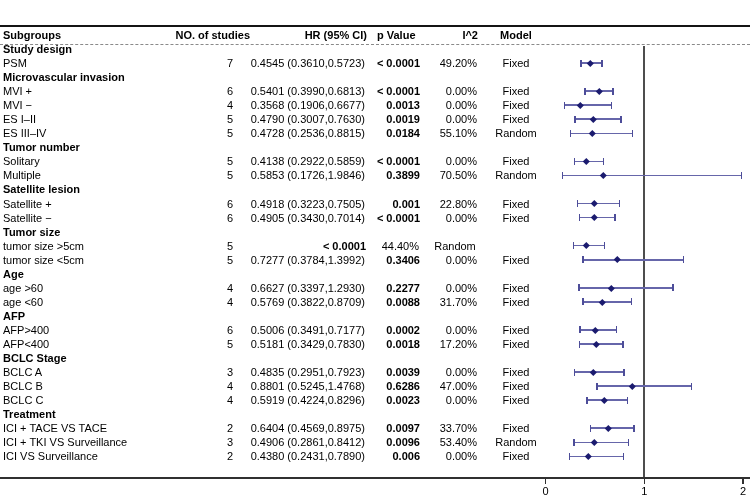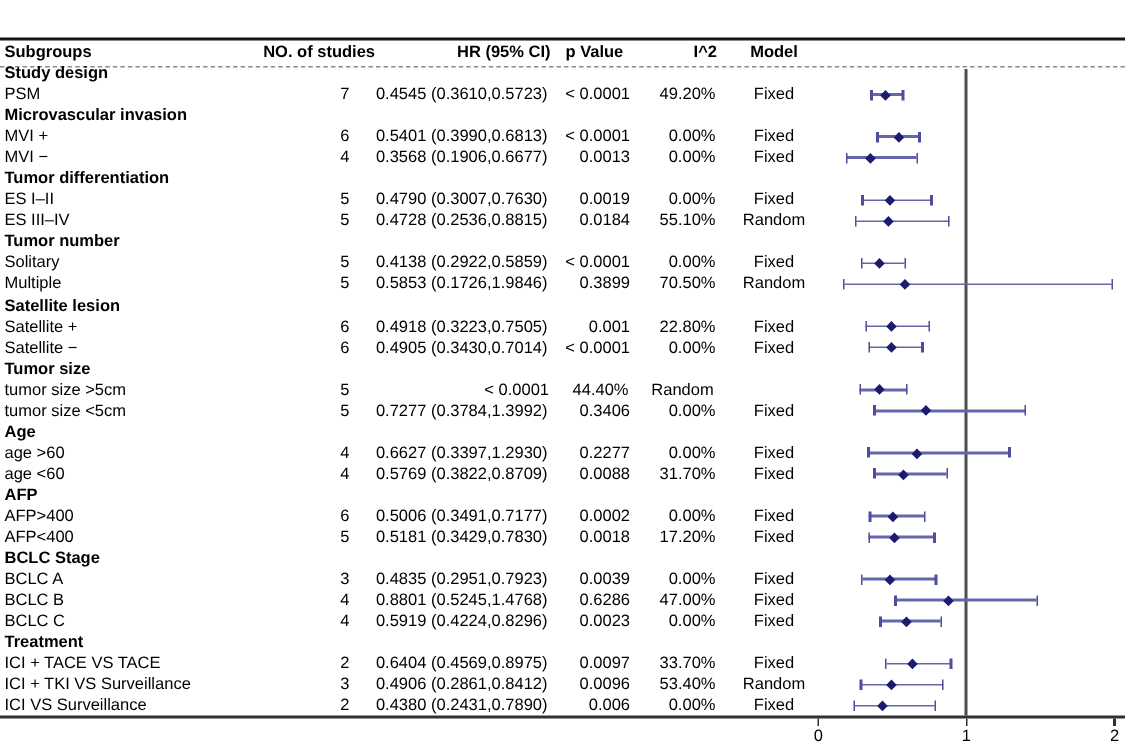--- a/index.html
+++ b/index.html
@@ -30,21 +30,21 @@
   .rows{position:absolute;top:42px;left:0;width:750px;z-index:1;}
   .row{
     position:relative;width:676px;height:14.05px;
     display:grid;grid-template-columns:150px 100px 117px 54px 58px 64px 1fr;
     font-size:11px;line-height:14.05px;white-space:nowrap;
   }
   .row .c-label{padding-left:3px;text-align:left;overflow:visible;}
   .row.section .c-label{font-weight:bold;}
   .row .c-studies{text-align:right;padding-right:17px;}
   .row .c-hr{text-align:right;padding-right:2px;}
-  .row .c-p{text-align:right;padding-right:1px;}
+  .row .c-p{text-align:right;padding-right:1px;font-weight:bold;}
   .row .c-i2{text-align:right;padding-right:2px;}
   .row .c-model{text-align:center;padding-left:10px;}
   .ci-line{position:absolute;height:1.6px;}
   .ci-cap{position:absolute;width:1.6px;height:7px;}
   .pt{position:absolute;width:4.6px;height:4.6px;transform:rotate(45deg);}
   .tick{position:absolute;top:479px;width:1.5px;height:5px;background:#303030;}
   .tick-label{position:absolute;top:485px;width:22px;text-align:center;font-size:11px;}
 </style>
 </head>
 <body>
@@ -110,28 +110,20 @@
         <span class="c-studies">4</span>
         <span class="c-hr">0.3568 (0.1906,0.6677)</span>
         <span class="c-p">0.0013</span>
         <span class="c-i2">0.00%</span>
         <span class="c-model">Fixed</span>
         <div class="ci-line" style="left: 564.322px; width: 47.1136px; top: 6.225px; background: rgb(102, 102, 170);"></div>
         <div class="ci-cap" style="left: 563.522px; top: 3.525px; background: rgb(77, 77, 153);"></div>
         <div class="ci-cap" style="left: 610.635px; top: 3.525px; background: rgb(77, 77, 153);"></div>
         <div class="pt" style="left: 578.434px; top: 4.725px; background: rgb(27, 27, 111);"></div>
       </div>
-      <div class="row section">
-        <span class="c-label">Tumor differentiation</span>
-        <span class="c-studies"></span>
-        <span class="c-hr"></span>
-        <span class="c-p"></span>
-        <span class="c-i2"></span>
-        <span class="c-model"></span>
-      </div>
       <div class="row">
         <span class="c-label">ES I–II</span>
         <span class="c-studies">5</span>
         <span class="c-hr">0.4790 (0.3007,0.7630)</span>
         <span class="c-p">0.0019</span>
         <span class="c-i2">0.00%</span>
         <span class="c-model">Fixed</span>
         <div class="ci-line" style="left: 575.194px; width: 45.6521px; top: 6.225px; background: rgb(102, 102, 170);"></div>
         <div class="ci-cap" style="left: 574.394px; top: 3.525px; background: rgb(77, 77, 153);"></div>
         <div class="ci-cap" style="left: 620.046px; top: 3.525px; background: rgb(77, 77, 153);"></div>

